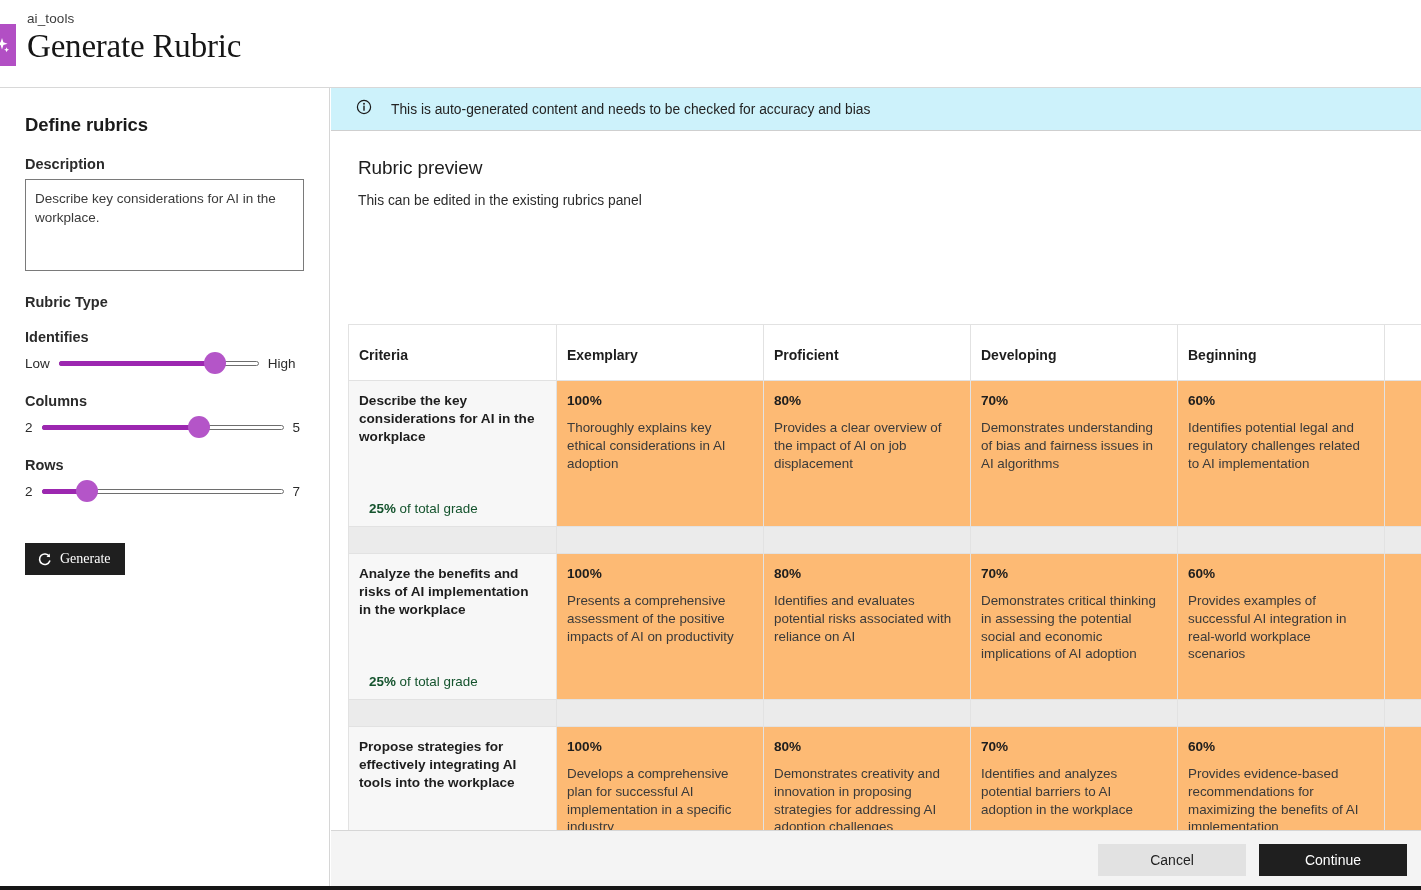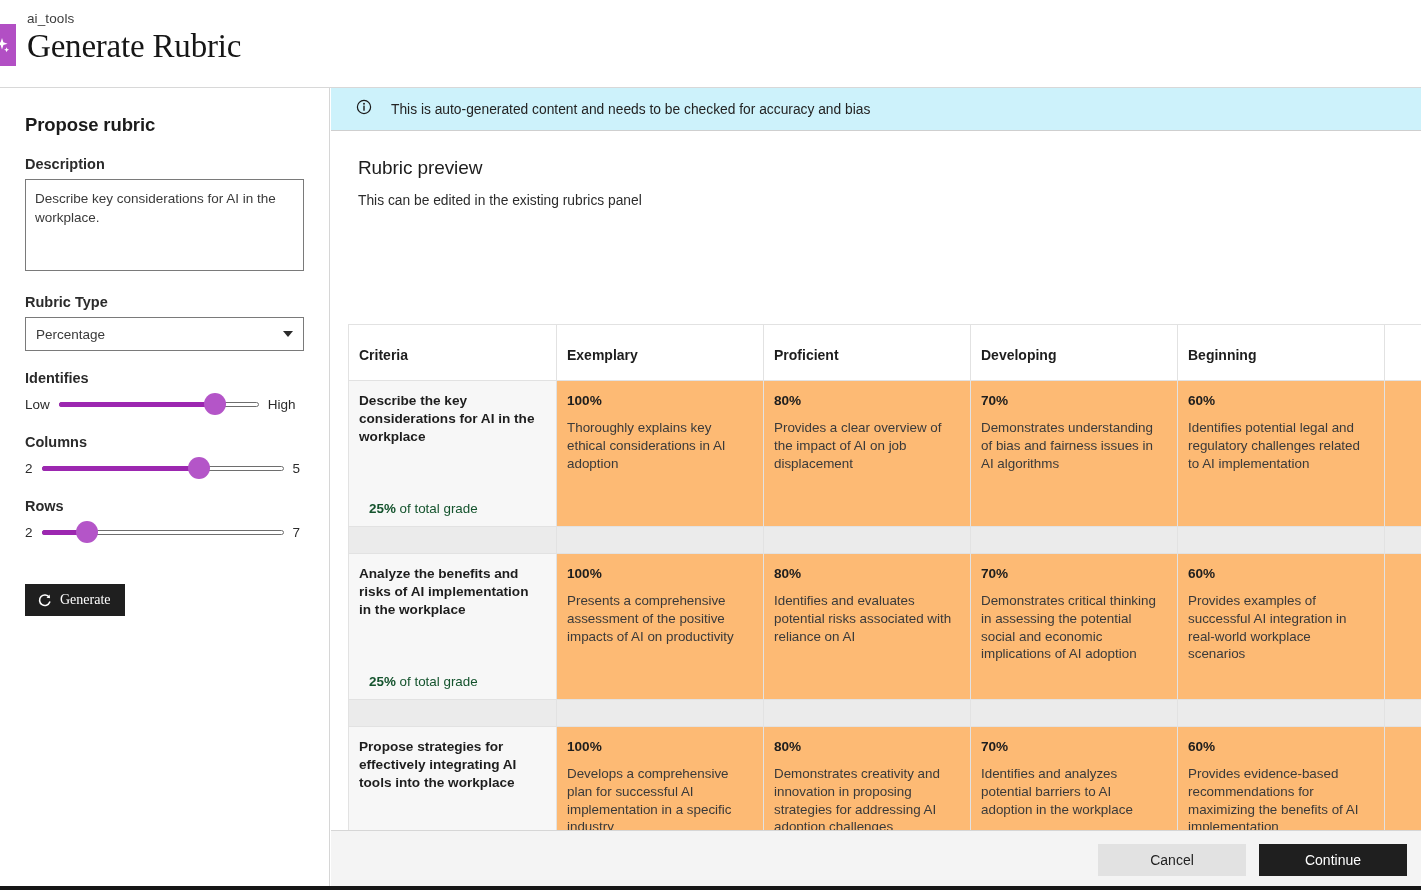--- a/index.html
+++ b/index.html
@@ -238,33 +238,29 @@
         <path d="M8 1 L9.4 5.3 L13.6 6.7 L9.4 8.1 L8 12.4 L6.6 8.1 L2.4 6.7 L6.6 5.3 Z" fill="#ffffff"></path>
         <path d="M12.6 10.2 L13.3 12.0 L15.1 12.7 L13.3 13.4 L12.6 15.2 L11.9 13.4 L10.1 12.7 L11.9 12.0 Z" fill="#ffffff"></path>
       </svg>
     </div>
     <div class="breadcrumb">ai_tools</div>
     <div class="page-title">Generate Rubric</div>
   </div>
 
   <div class="sidebar">
     <div class="sidebar-inner">
-      <h2>Propose rubric</h2>
+      <h2>Define rubrics</h2>
 
       <div class="field-block">
         <label class="field-label">Description</label>
         <textarea class="desc-box" placeholder="" style="">Describe key considerations for AI in the workplace.</textarea>
       </div>
 
       <div class="field-block">
         <label class="field-label">Rubric Type</label>
-        <div class="select-wrap">
-          <span class="select-value">Percentage</span>
-          <span class="select-caret"></span>
-        </div>
       </div>
 
       <div class="field-block">
         <label class="field-label">Identifies</label>
         <div class="slider-row">
           <span class="slider-min">Low</span>
           <div class="slider-track" id="track-0" style="width:200px">
             <div class="slider-rail"></div>
             <div class="slider-fill" id="fill-0" style="width: 156px;"></div>
             <div class="slider-thumb" id="thumb-0" style="left: 156px;"></div>

